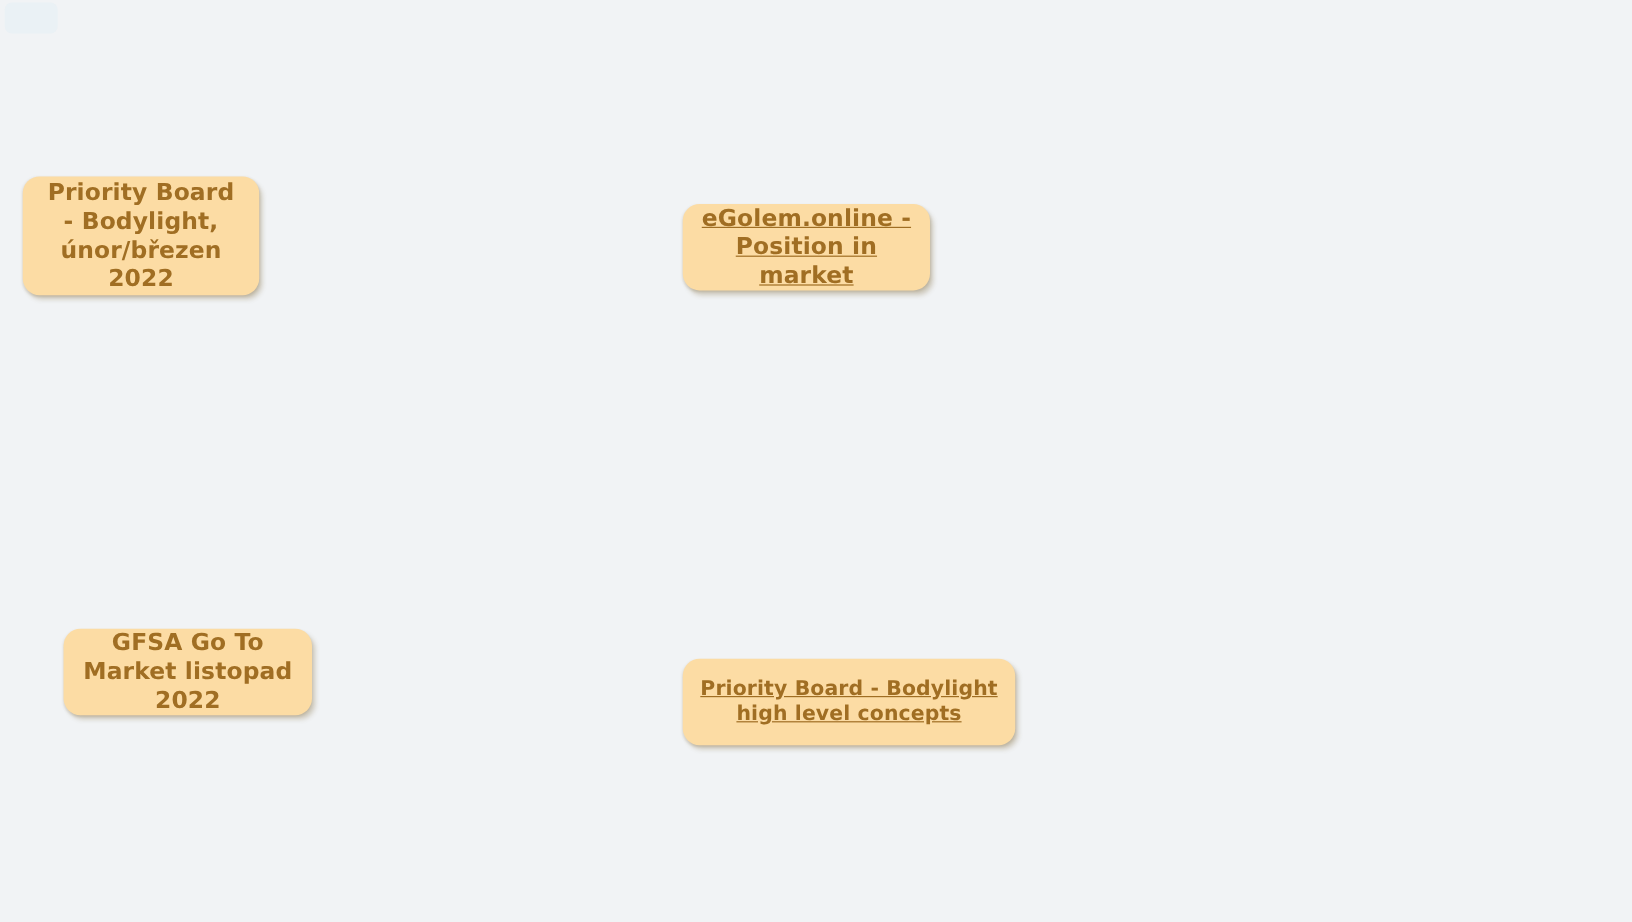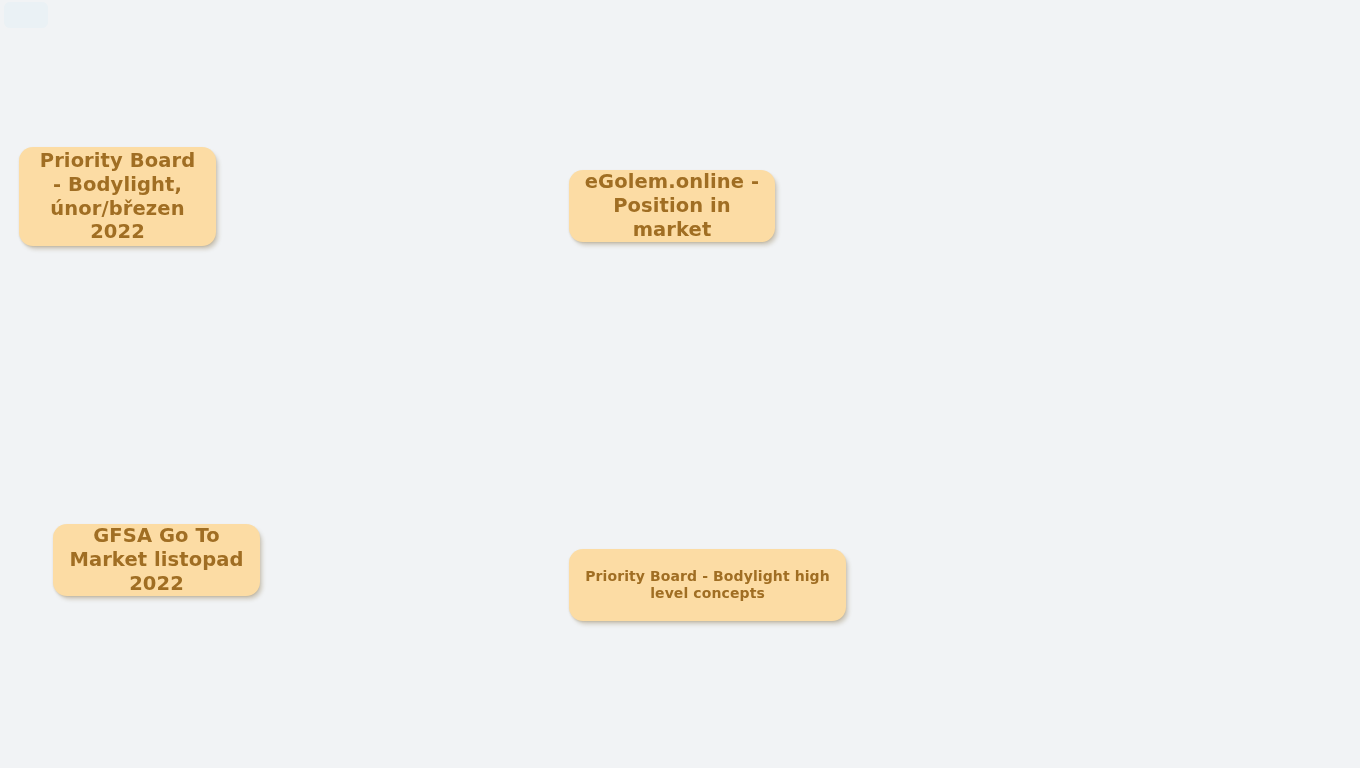--- a/index.html
+++ b/index.html
@@ -57,20 +57,21 @@
     height: 99px;
     font-size: 19.5px;
   }
 
   .card-egolem-online-position {
     left: 569px;
     top: 170px;
     width: 206px;
     height: 72px;
     font-size: 19.5px;
+    text-decoration: underline;
   }
 
   .card-egolem-position-hw-simulator {
     left: 1106px;
     top: 173px;
     width: 235px;
     height: 70px;
     font-size: 19.5px;
   }
 
@@ -81,21 +82,22 @@
     height: 72px;
     font-size: 19.5px;
     align-items: center;
   }
 
   .card-priority-bodylight-high-level {
     left: 569px;
     top: 549px;
     width: 277px;
     height: 72px;
-    font-size: 14px;
+    font-size: 17px;
+    text-decoration: underline;
   }
 
   
   .corner-artifact {
     position: absolute;
     left: 4px;
     top: 2px;
     width: 44px;
     height: 26px;
     border-radius: 6px;

